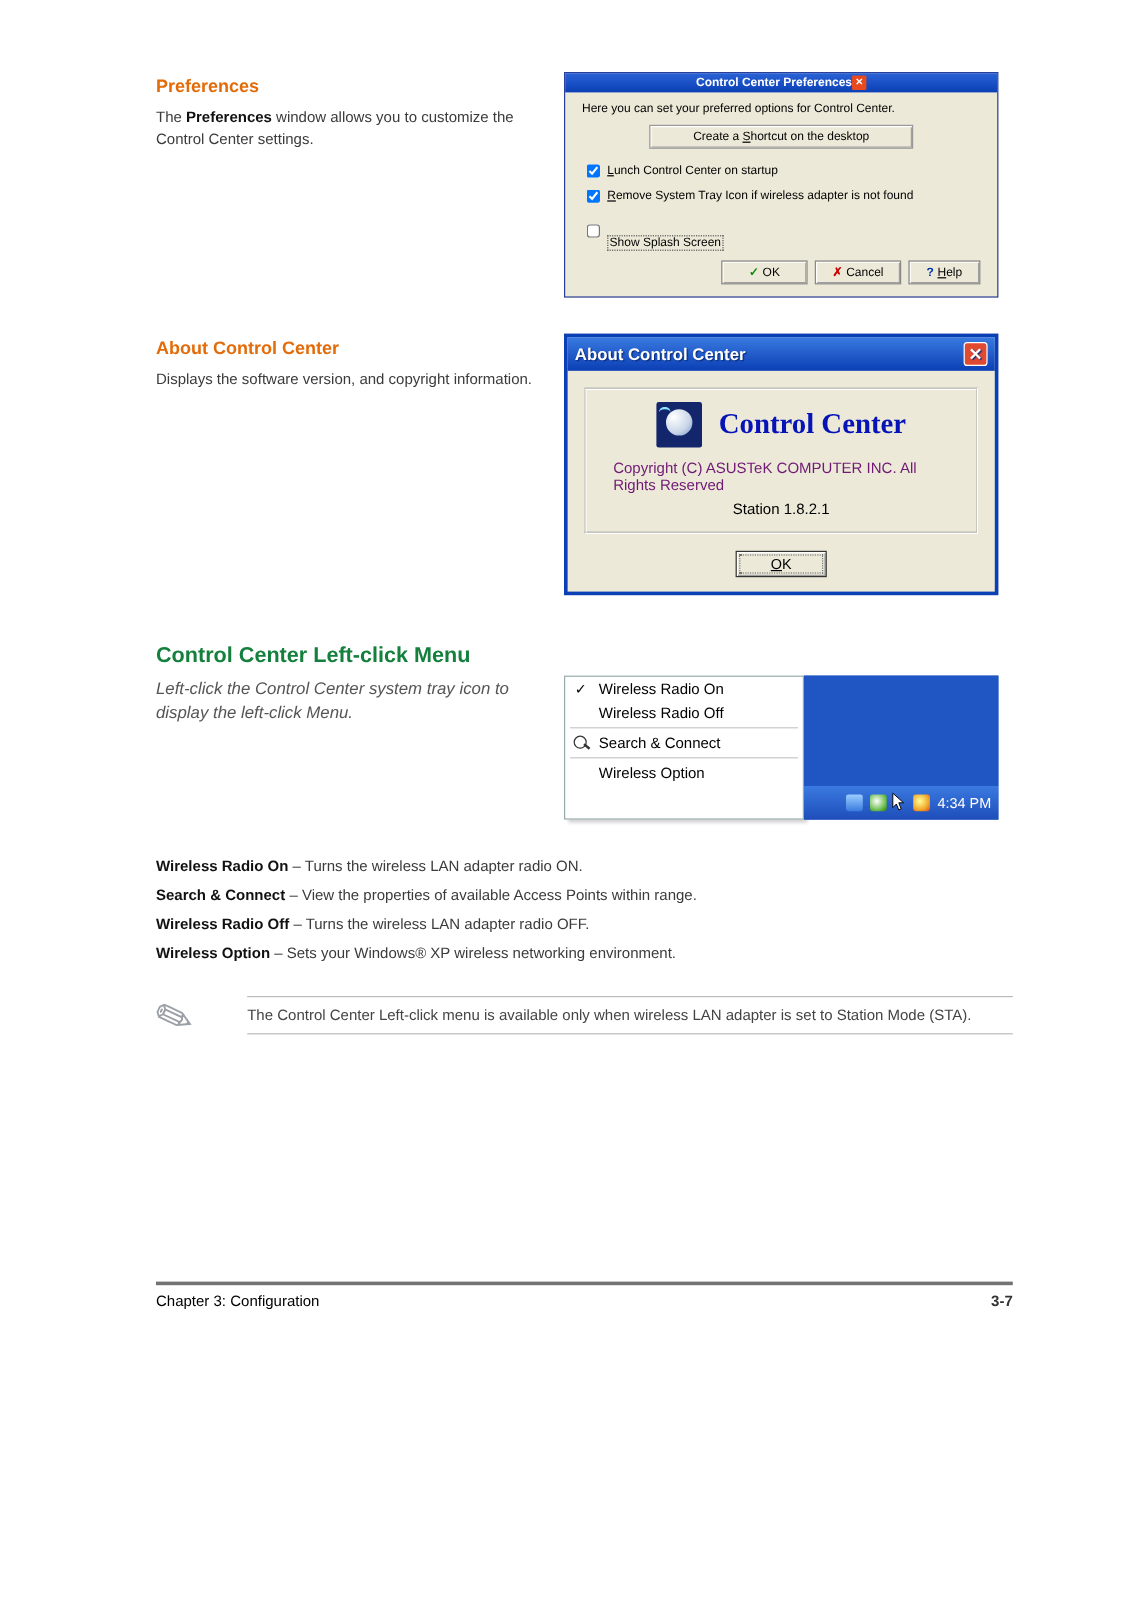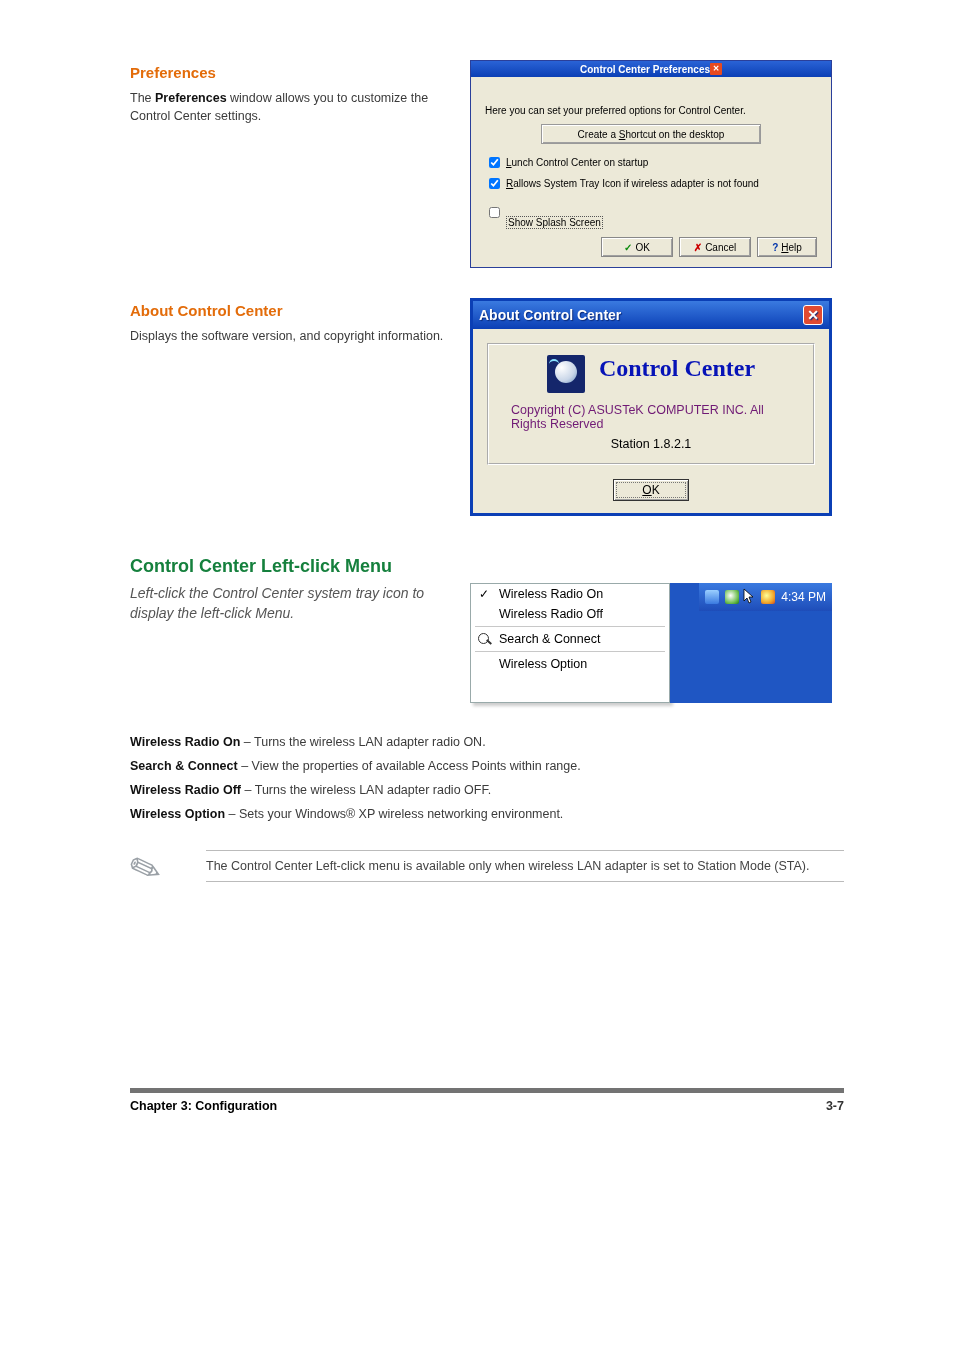--- a/index.html
+++ b/index.html
@@ -58,21 +58,21 @@
     justify-content:center;
     align-items:center;
     height:16px;
   }
   .prefs-title .close-btn {
     width:12px; height:12px; background:#e74a1f; color:#fff;
     font-size:8px; line-height:12px; text-align:center;
     border-radius:1px;
   }
   .prefs-body { padding:8px 14px 10px; }
-  .prefs-intro { font-size:10px; margin-bottom:8px;margin-top:20px; }
+  .prefs-intro { font-size:10px; margin-bottom:8px; }
   .shortcut-btn {
     display:block;
     margin:0 auto 10px;
     width: 220px;
     height:20px;
     background:#ece9d8;
     border:1px solid #999;
     box-shadow: inset 1px 1px 0 #fff, inset -1px -1px 0 #a0a0a0;
     font-size:10px;
   }
@@ -113,21 +113,21 @@
   }
   .about-close {
     width:20px; height:20px;
     background:#e04a31;
     border:1px solid #fff;
     border-radius:3px;
     display:flex; align-items:center; justify-content:center;
     color:#fff; font-weight:bold; font-size:14px;
   }
   .about-panel { margin:14px; background:#ece9d8; border:2px groove #fff; padding:10px 0 12px; }
-  .about-head { display:flex; justify-content:center; gap:14px; }
+  .about-head { display:flex; align-items:center; justify-content:center; gap:14px; }
   .about-icon {
     width:38px; height:38px; background:#14266b; border-radius:2px; position:relative;
     overflow:hidden;
   }
   .about-icon .dish {
     position:absolute; left:8px; top:6px; width:22px; height:22px; border-radius:50%;
     background: radial-gradient(circle at 30% 30%, #fff, #c9d6e8 60%, #6c93c2);
   }
   .about-icon .waves {
     position:absolute; left:2px; top:4px; width:10px; height:6px;
@@ -171,21 +171,21 @@
   }
   .ctx-item.search::before {
     content:""; position:absolute; left:7px; top:4px;
     width:9px; height:9px; border:1.5px solid #333; border-radius:50%;
   }
   .ctx-item.search::after {
     content:""; position:absolute; left:15px; top:12px;
     width:6px; height:2px; background:#333; transform:rotate(40deg);
   }
   .ctx-sep { border-top:1px solid #c8c8c8; margin:2px 4px; }
-  .desk-right { flex:1; background:#1f56c3; display:flex; flex-direction:row; }
+  .desk-right { flex:1; background:#1f56c3; display:flex; flex-direction:column; }
   .desk-space { flex:1; background:#1f56c3; }
   .taskbar {
     height:28px;
     background: linear-gradient(#3a7ae0,#1e4db9);
     display:flex; align-items:center; justify-content:flex-end;
     padding:0 6px; gap:6px;
     color:#fff; font-family: Tahoma, sans-serif; font-size:12px;
   }
   .tray-icon { width:14px; height:14px; border-radius:2px; }
   .tic1 { background: linear-gradient(#9bcfff,#3a7ae0); }
@@ -200,21 +200,21 @@
   .note-block { display:flex; align-items:flex-start; gap:20px; margin:26px 0 0 0; }
   .feather {
     width:56px; height:40px; font-size:38px; line-height:34px; color:#9aa0a6;
     transform: rotate(-20deg);
     user-select:none;
     margin-top:-2px;
   }
   .note-text-wrap { flex:1; border-top:1px solid #bbb; border-bottom:1px solid #bbb; padding:8px 0; }
   .note-text { font-size:12.5px; color:#444; }
 
-  .footer-line { border-top:5px solid #737373; margin-top:200px; padding-top:6px; display:flex; justify-content:space-between; font-size:12.5px; color:#333;font-weight:bold; }
+  .footer-line { border-top:3px solid #737373; margin-top:200px; padding-top:6px; display:flex; justify-content:space-between; font-size:12.5px; color:#333; }
   .chapter-label { color:#000; }
 </style>
 </head>
 <body>
 
 <div class="page">
 
   <div class="section row">
     <div class="left-col">
       <div class="heading3">Preferences</div>
@@ -232,21 +232,21 @@
           <div class="prefs-intro">Here you can set your preferred options for Control Center.</div>
           <button class="shortcut-btn">
             Create a <span class="u">S</span>hortcut on the desktop
           </button>
           <label class="chk-row">
             <input type="checkbox" class="chk" checked="" style="">
             <span><span class="u">L</span><span>unch Control Center on startup</span></span>
           </label>
           <label class="chk-row">
             <input type="checkbox" class="chk" checked="" style="">
-            <span><span class="u">R</span><span>allows System Tray Icon if wireless adapter is not found</span></span>
+            <span><span class="u">R</span><span>emove System Tray Icon if wireless adapter is not found</span></span>
           </label>
           <label class="chk-row">
             <input type="checkbox" class="chk" style="">
             <span class="dotted-label">Show Splash Screen</span>
           </label>
           <div class="prefs-btnrow">
             <button class="winbtn">
                 <span class="mark green">✓</span>
                 <span>OK</span>
               </button>

